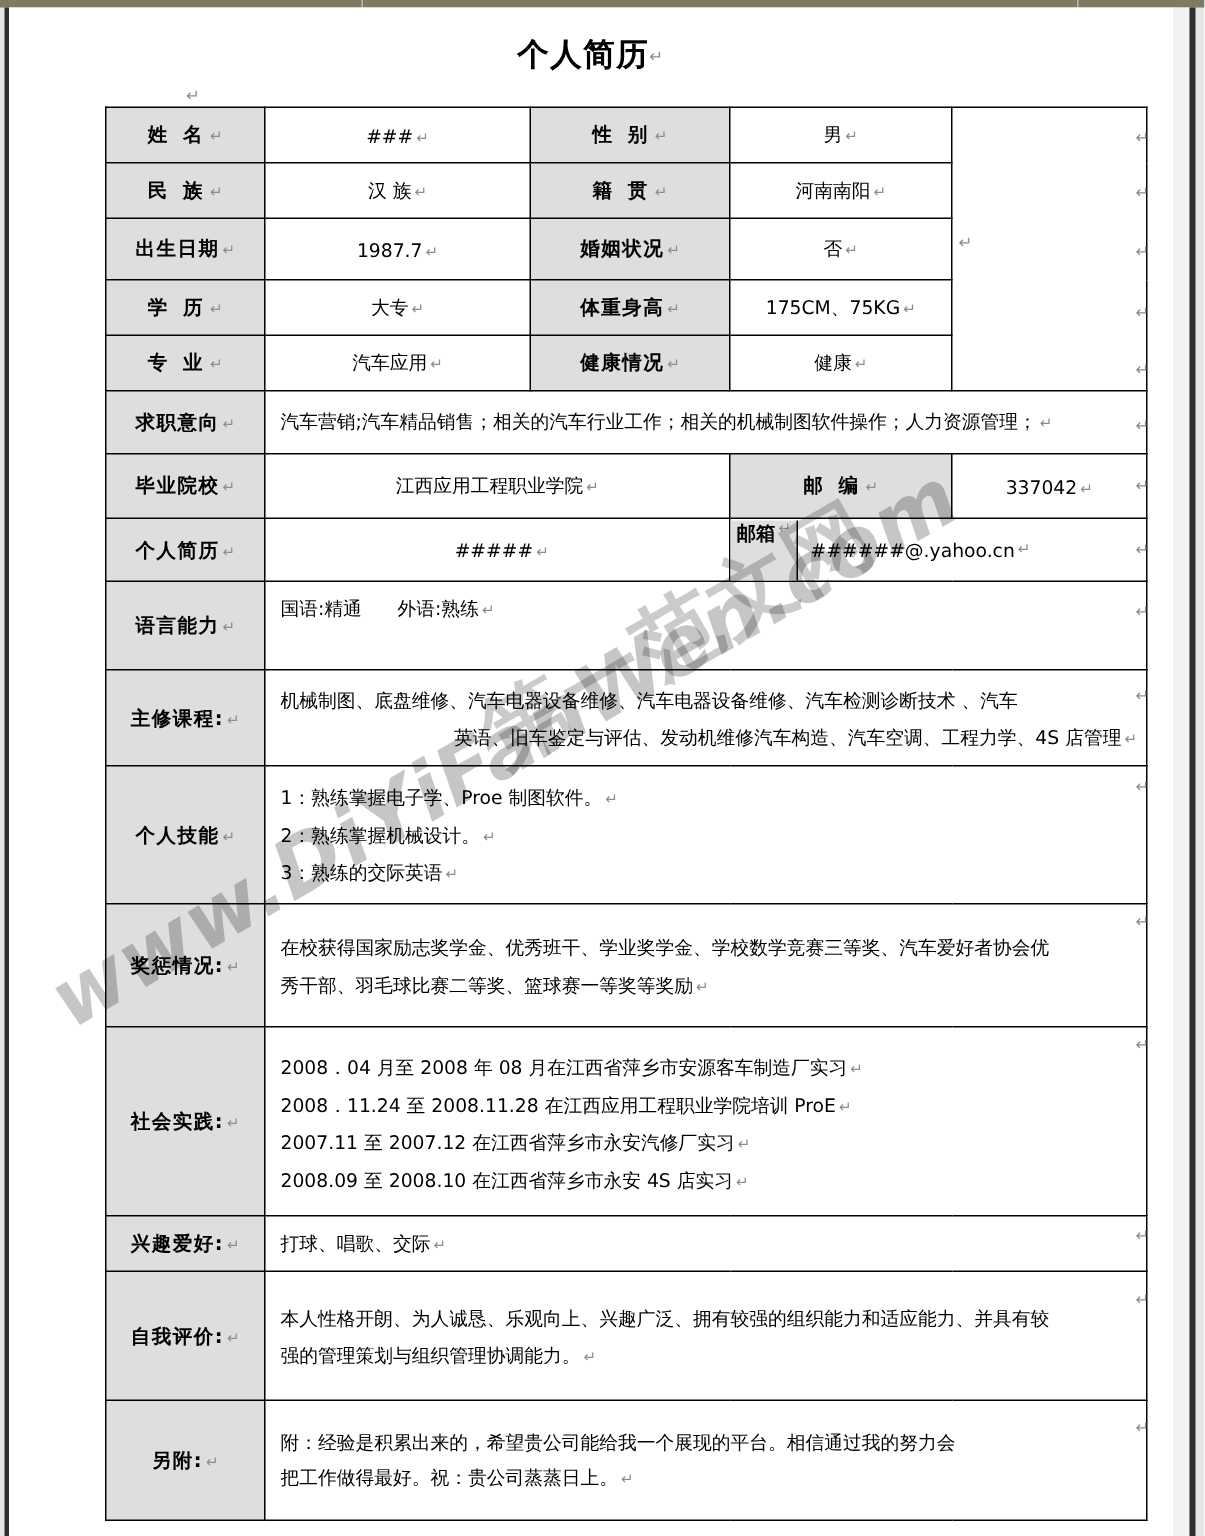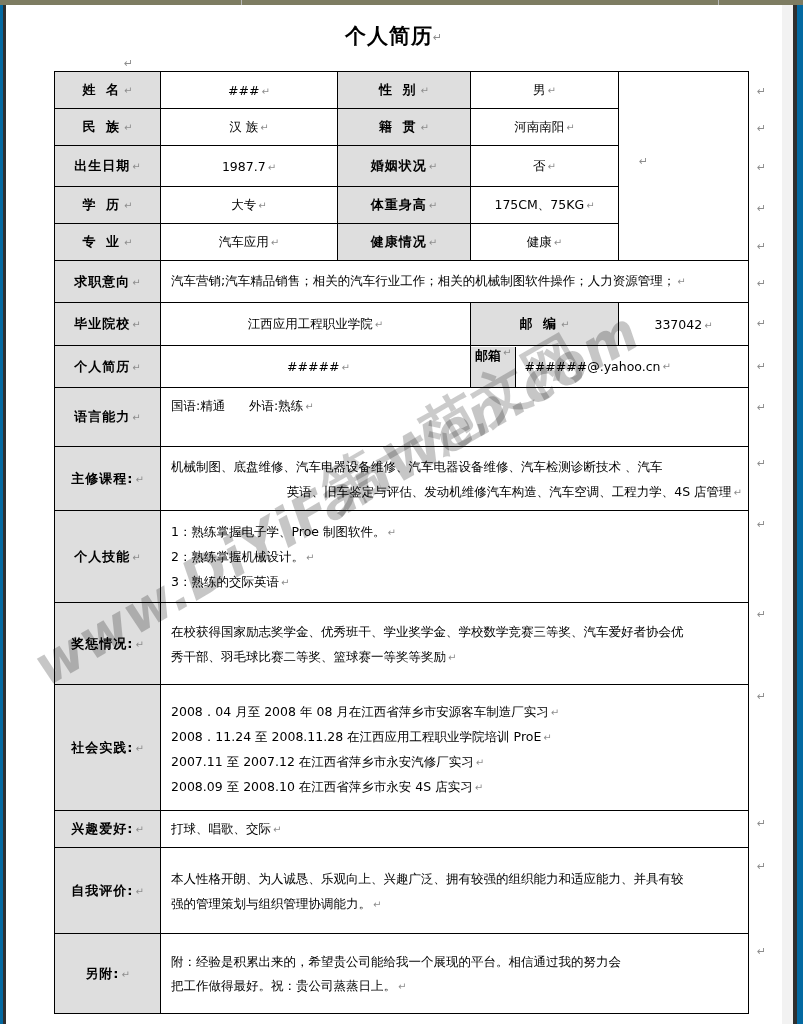--- a/index.html
+++ b/index.html
@@ -13,21 +13,21 @@
     position: relative;
     overflow: hidden;
     font-family: "DejaVu Sans", "Liberation Sans", sans-serif;
   }
 
   
   .page-canvas {
     position: absolute;
     left: 0; top: 0;
     width: 803px; height: 1024px;
-    background: #0369a1;
+    background: #e5e5e5;
   }
   .top-rule {
     position: absolute;
     left: 0; top: 0;
     width: 803px; height: 5px;
     background: #7d7c62;
   }
   .edge-left {
     position: absolute;
     left: 3px; top: 5px;
@@ -119,21 +119,21 @@
     top: 118px;
     font-size: 56px;
     letter-spacing: 2px;
     transform: rotate(-30deg);
     opacity: 0.20;
   }
 
   
   .resume-table {
     position: absolute;
-    left: 48px;
+    left: 64px;
     top: 66px;
     width: 694px;
     border-collapse: collapse;
     table-layout: fixed;
     z-index: 2;
   }
   .resume-table td {
     border: 1px solid #000;
     padding: 0 6px;
     font-size: 12.5px;

